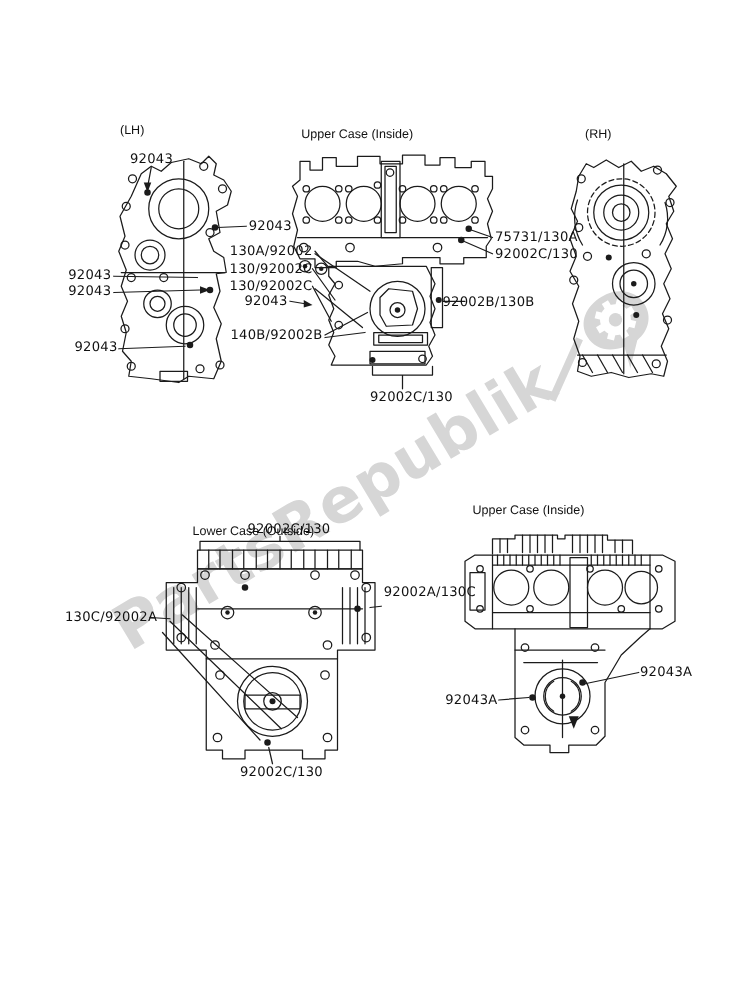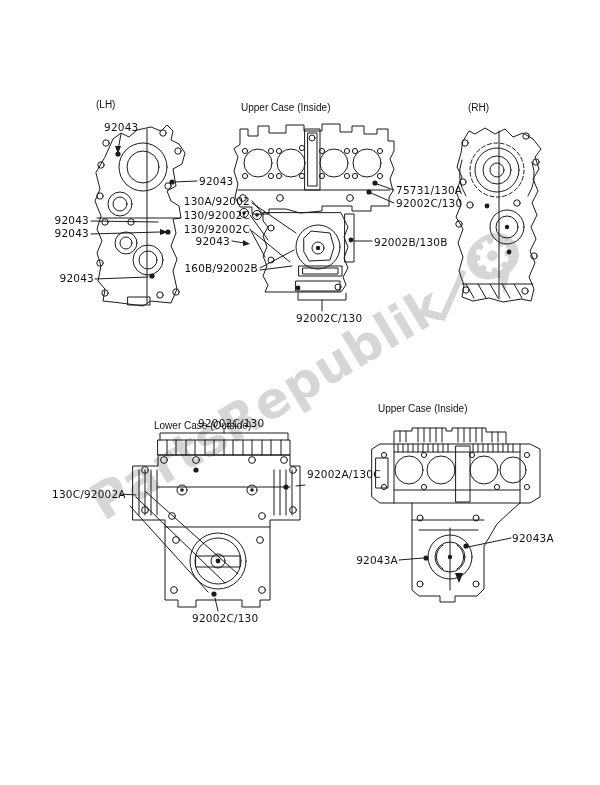--- a/index.html
+++ b/index.html
@@ -277,24 +277,24 @@
   <div class="lbl" style="left:104px;top:121px">92043</div>
   <div class="lbl" style="left:199px;top:175px">92043</div>
   <div class="lbl r" style="left:53px;top:214px;width:36px">92043</div>
   <div class="lbl r" style="left:53px;top:227px;width:36px">92043</div>
   <div class="lbl r" style="left:58px;top:272px;width:36px">92043</div>
 
   <div class="lbl r" style="left:180px;top:195px;width:70px">130A/92002</div>
   <div class="lbl r" style="left:180px;top:209px;width:70px">130/92002C</div>
   <div class="lbl r" style="left:180px;top:223px;width:70px">130/92002C</div>
   <div class="lbl r" style="left:180px;top:235px;width:50px">92043</div>
-  <div class="lbl r" style="left:180px;top:262px;width:78px">160B/92002B</div>
+  <div class="lbl r" style="left:180px;top:262px;width:78px">140B/92002B</div>
   <div class="lbl" style="left:396px;top:184px">75731/130A</div>
   <div class="lbl" style="left:396px;top:197px">92002C/130</div>
-  <div class="lbl" style="left:374px;top:236px">92002B/130B</div>
+  <div class="lbl" style="left:354px;top:236px">92002B/130B</div>
   <div class="lbl" style="left:296px;top:312px">92002C/130</div>
 
   <div class="lbl" style="left:198px;top:417px">92002C/130</div>
   <div class="lbl r" style="left:52px;top:488px;width:66px">130C/92002A</div>
   <div class="lbl" style="left:307px;top:468px">92002A/130C</div>
   <div class="lbl" style="left:192px;top:612px">92002C/130</div>
 
   <div class="lbl" style="left:512px;top:532px">92043A</div>
   <div class="lbl r" style="left:356px;top:554px;width:42px">92043A</div>
 

